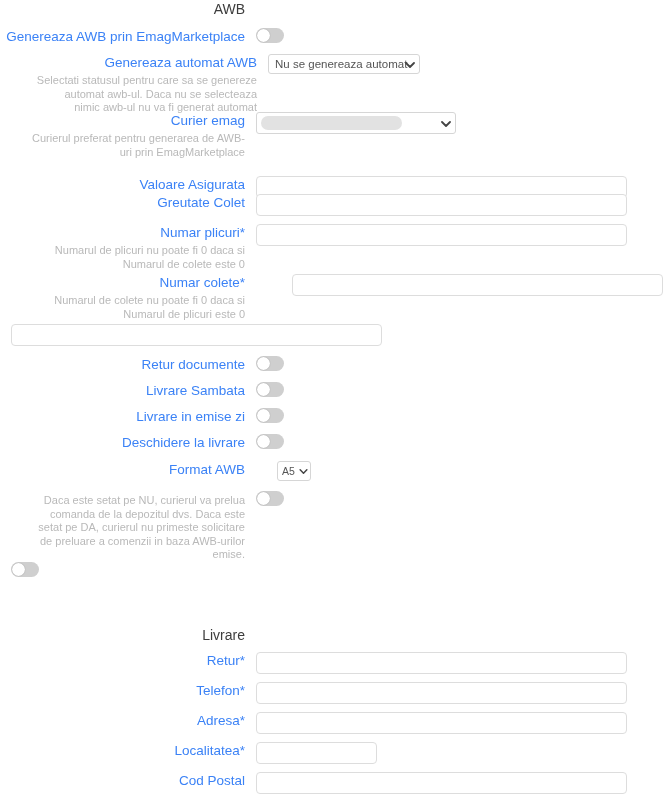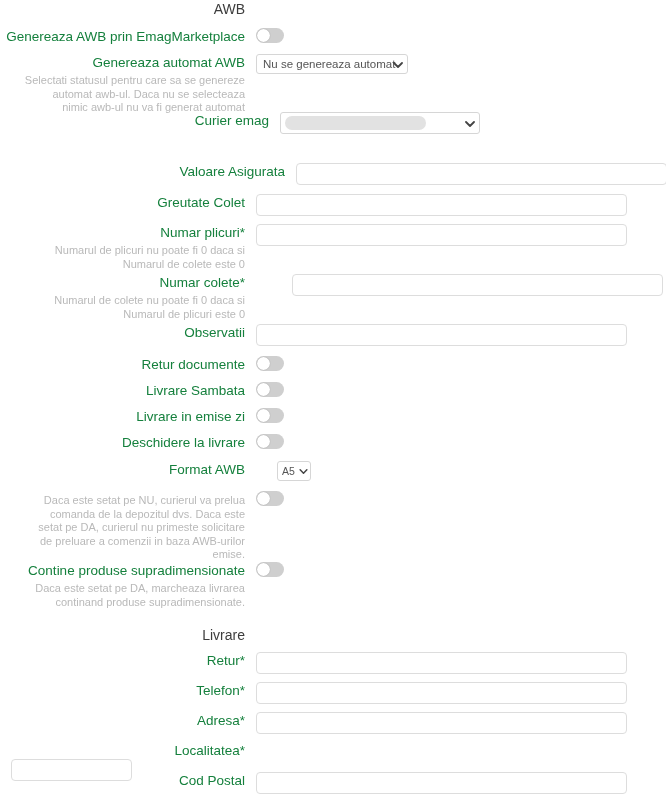--- a/index.html
+++ b/index.html
@@ -34,21 +34,21 @@
     box-sizing: border-box;
   }
   .field-col {
     flex: 1;
     padding-left: 11px;
     box-sizing: border-box;
   }
   .lbl {
     font-size: 13.5px;
     line-height: 17px;
-    color: #15803d;
+    color: #3b82f6;
     display: block;
     text-align: right;
   }
   .help {
     font-size: 11px;
     line-height: 13.5px;
     color: #b9b9b9;
     text-align: right;
     display: block;
     margin-top: 3px;
@@ -163,54 +163,55 @@
     <div class="label-col">
       <span class="lbl">Genereaza AWB prin EmagMarketplace</span>
     </div>
     <div class="field-col">
       <span class="toggle">
         <span class="knob"></span>
       </span>
     </div>
   </div>
 
-  <div class="row" style="position:absolute; top:54px; left:0;">
+  <div class="row" style="position:absolute; top:54px; left:12px;">
     <div class="label-col">
       <span class="lbl">Genereaza automat AWB</span>
       <span class="help">Selectati statusul pentru care sa se genereze automat awb-ul. Daca nu se selecteaza nimic awb-ul nu va fi generat automat</span>
     </div>
     <div class="field-col">
       <span class="sel-wrap auto-awb">
         <span class="sel-txt">Nu se genereaza automat</span>
         <span class="chev">
           <svg viewBox="0 0 10 6" width="10" height="6">
               <path d="M1 1 L5 5 L9 1" fill="none" stroke="#444" stroke-width="1.8" stroke-linecap="round" stroke-linejoin="round"></path>
             </svg>
         </span>
       </span>
     </div>
   </div>
 
-  <div class="row" style="position:absolute; top:112px; left:0;margin-left:24px;">
+  <div class="row" style="position:absolute; top:112px; left:0;">
     <div class="label-col">
       <span class="lbl">Curier emag</span>
+      <span class="help">Curierul preferat pentru generarea de AWB-uri prin EmagMarketplace</span>
     </div>
     <div class="field-col">
       <span class="sel-wrap curier">
         <span class="skeleton"></span>
         <span class="chev">
           <svg viewBox="0 0 10 6" width="10" height="6">
               <path d="M1 1 L5 5 L9 1" fill="none" stroke="#444" stroke-width="1.8" stroke-linecap="round" stroke-linejoin="round"></path>
             </svg>
         </span>
       </span>
     </div>
   </div>
 
-  <div class="row" style="position:absolute; top:163px; left:0;padding-left:40px;">
+  <div class="row" style="position:absolute; top:176px; left:0;">
     <div class="label-col">
       <span class="lbl">Valoare Asigurata</span>
     </div>
     <div class="field-col">
       <input class="txt wide" type="text" value="" style="">
     </div>
   </div>
 
   <div class="row" style="position:absolute; top:194px; left:0;">
     <div class="label-col">
@@ -235,23 +236,20 @@
     <div class="label-col">
       <span class="lbl">Numar colete*</span>
       <span class="help">Numarul de colete nu poate fi 0 daca si Numarul de plicuri este 0</span>
     </div>
     <div class="field-col">
       <input class="txt wide" type="text" value="" style="">
     </div>
   </div>
 
   <div class="row" style="position:absolute; top:324px; left:0;">
-    <div class="label-col">
-      <span class="lbl">Observatii</span>
-    </div>
     <div class="field-col">
       <input class="txt wide" type="text" value="" style="">
     </div>
   </div>
 
   <div class="row" style="position:absolute; top:356px; left:0;">
     <div class="label-col">
       <span class="lbl">Retur documente</span>
     </div>
     <div class="field-col">
@@ -315,24 +313,20 @@
       <span class="help">Daca este setat pe NU, curierul va prelua comanda de la depozitul dvs. Daca este setat pe DA, curierul nu primeste solicitare de preluare a comenzii in baza AWB-urilor emise.</span>
     </div>
     <div class="field-col">
       <span class="toggle">
         <span class="knob"></span>
       </span>
     </div>
   </div>
 
   <div class="row" style="position:absolute; top:562px; left:0;">
-    <div class="label-col">
-      <span class="lbl">Contine produse supradimensionate</span>
-      <span class="help">Daca este setat pe DA, marcheaza livrarea continand produse supradimensionate.</span>
-    </div>
     <div class="field-col">
       <span class="toggle">
         <span class="knob"></span>
       </span>
     </div>
   </div>
 
   <div class="row" style="position:absolute; top:626px; left:0;">
     <div class="section-head">Livrare</div>
     <div class="field-col"></div>
@@ -358,21 +352,21 @@
 
   <div class="row" style="position:absolute; top:712px; left:0;">
     <div class="label-col">
       <span class="lbl">Adresa*</span>
     </div>
     <div class="field-col">
       <input class="txt wide" type="text" value="" style="">
     </div>
   </div>
 
-  <div class="row" style="position:absolute; top:742px; left:0;flex-direction:column;">
+  <div class="row" style="position:absolute; top:742px; left:0;">
     <div class="label-col">
       <span class="lbl">Localitatea*</span>
     </div>
     <div class="field-col">
       <input class="txt short" type="text" value="" style="">
     </div>
   </div>
 
   <div class="row" style="position:absolute; top:772px; left:0;">
     <div class="label-col">

